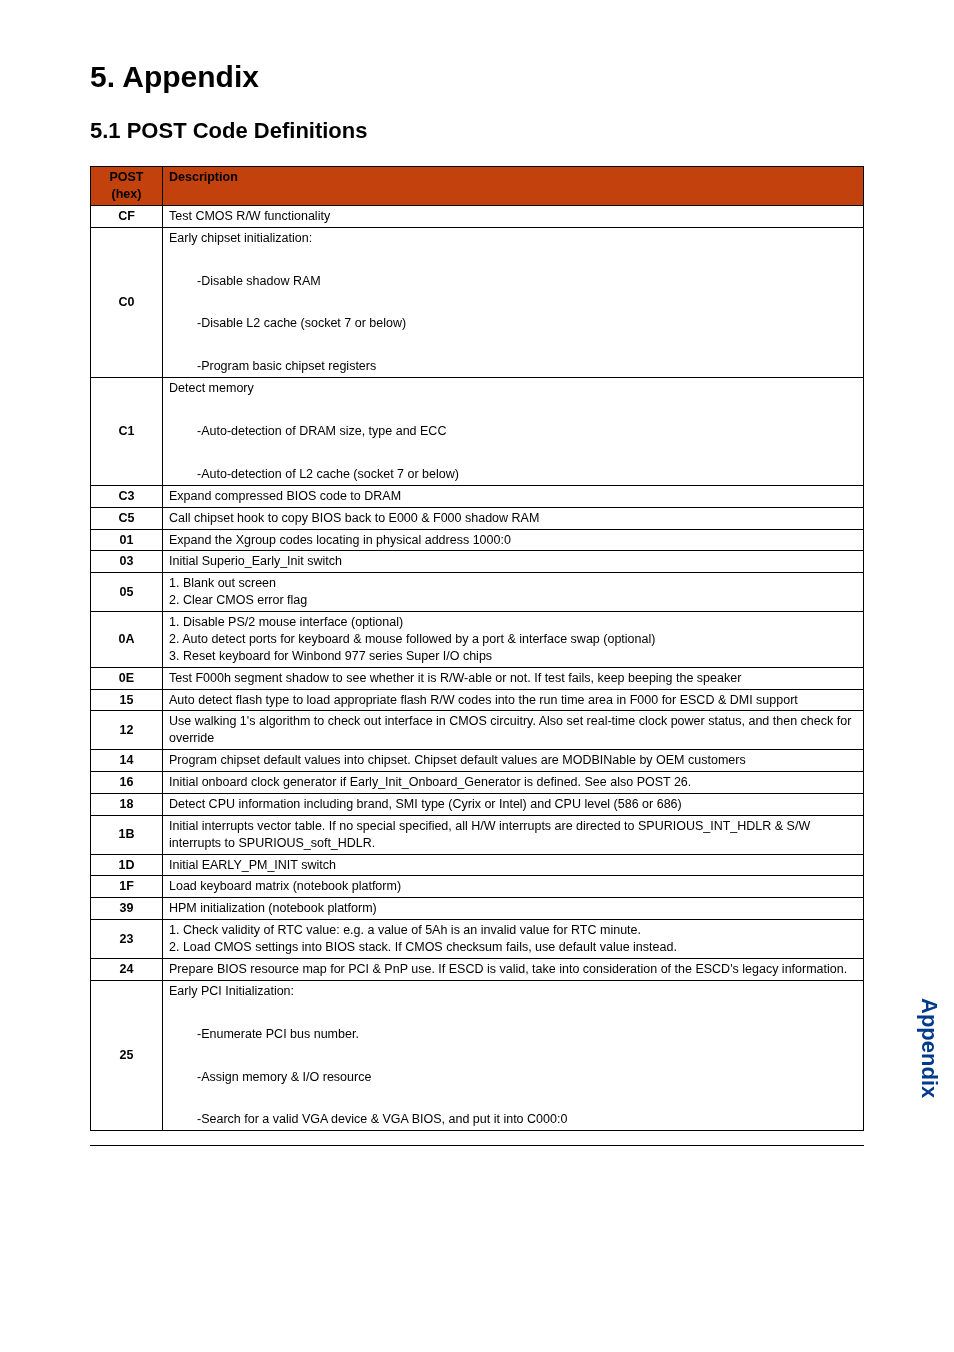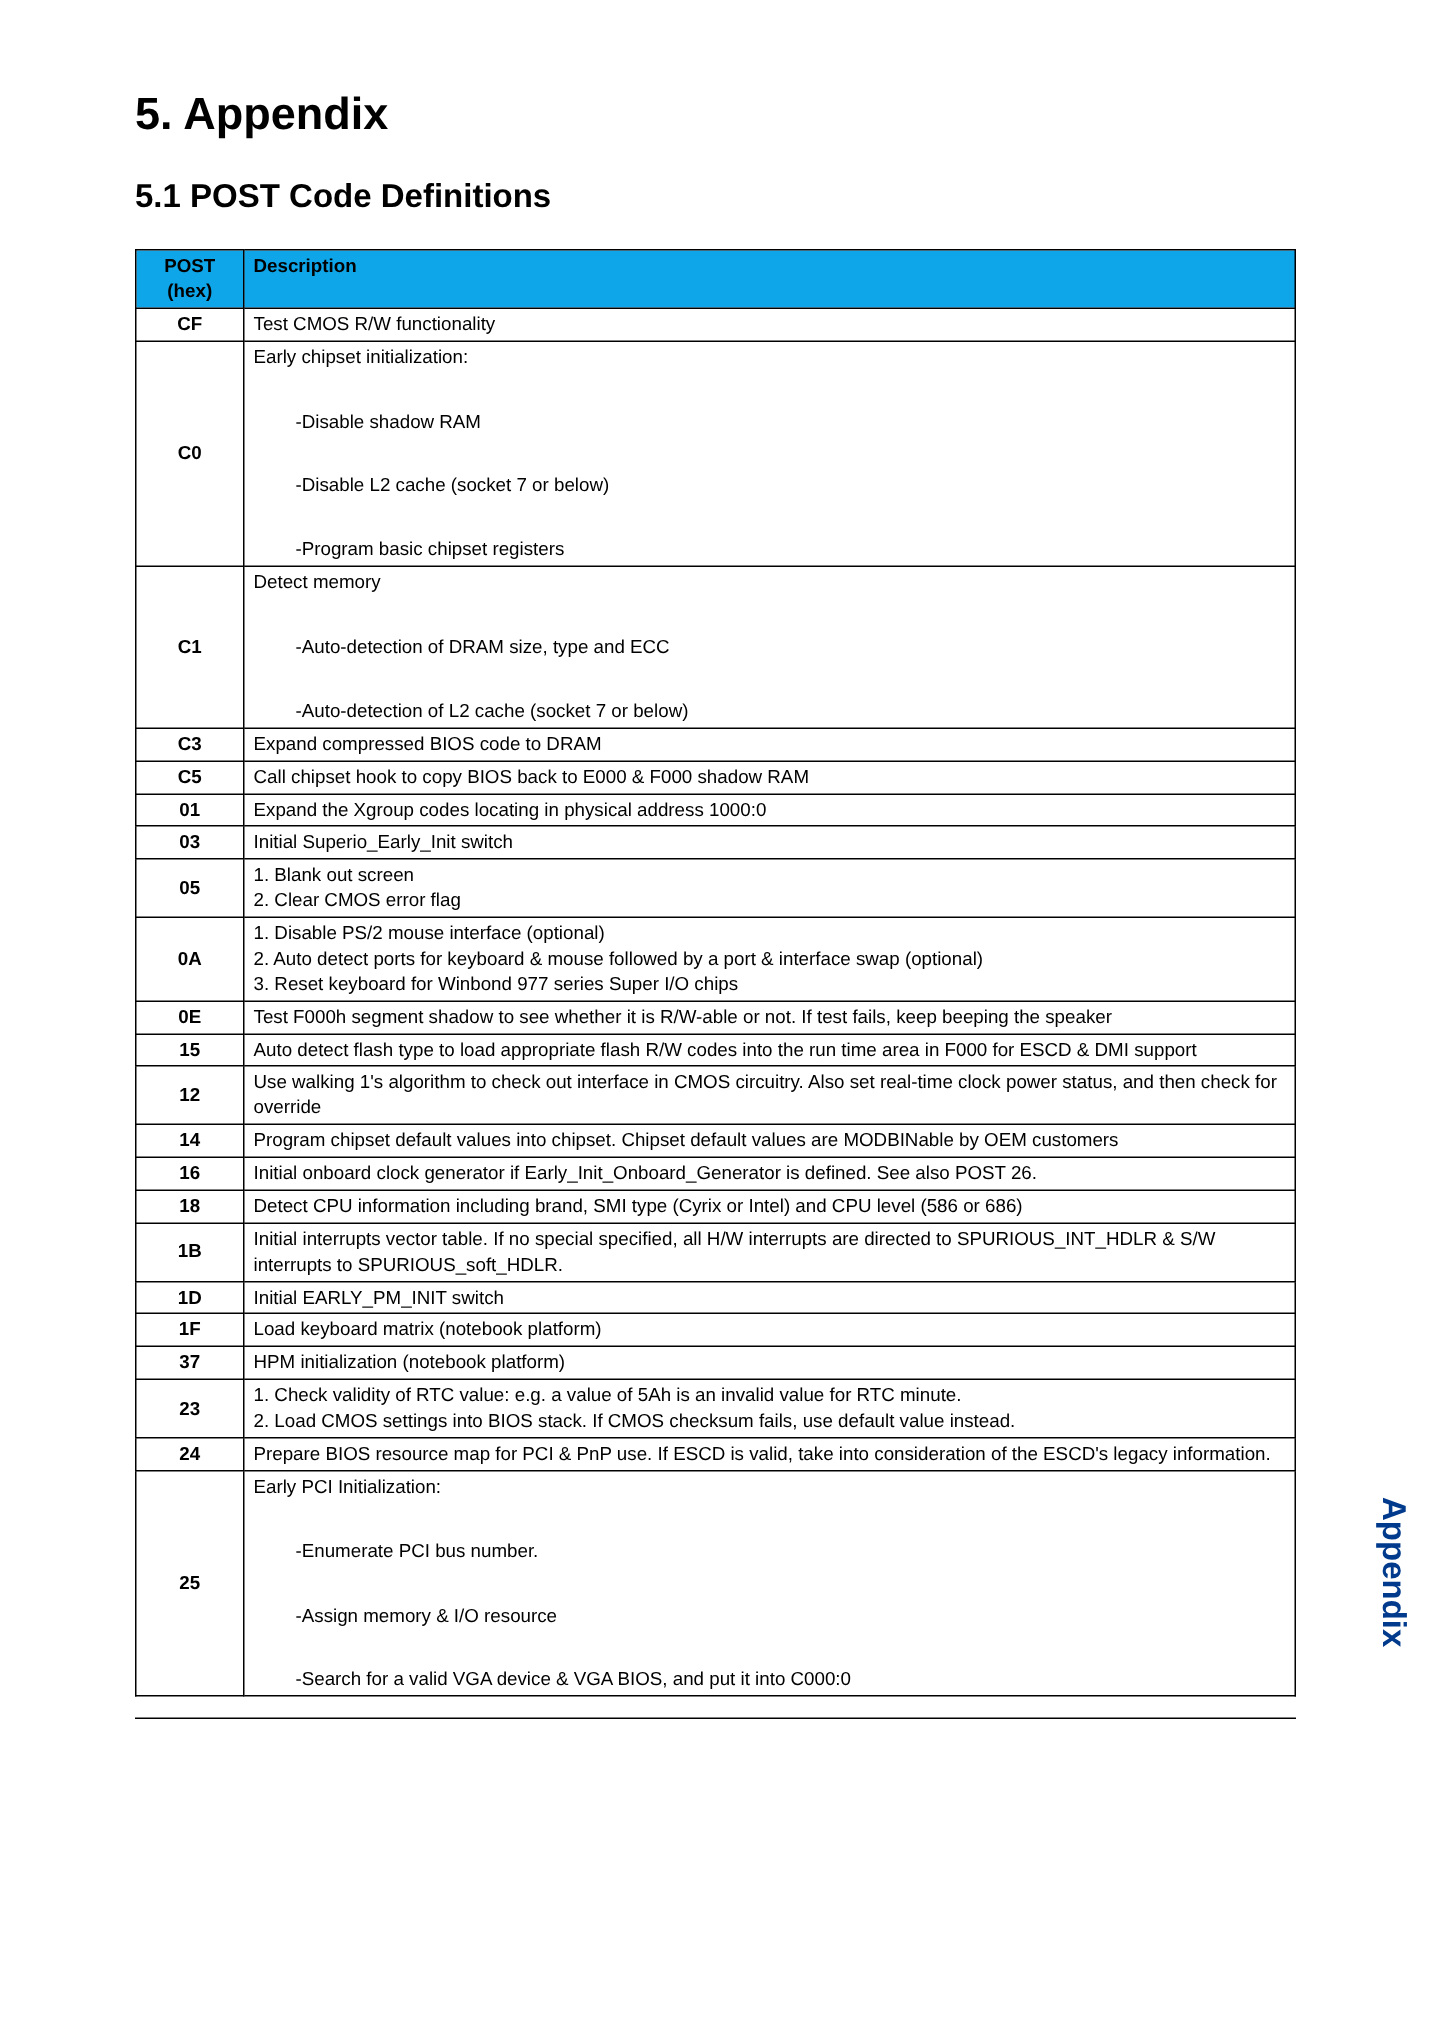--- a/index.html
+++ b/index.html
@@ -35,21 +35,21 @@
     font-size: 12.5px;
     line-height: 1.35;
   }
   th, td {
     border: 1px solid #000;
     padding: 2px 6px;
     vertical-align: top;
     text-align: left;
   }
   th {
-    background: #0ea5e9;
+    background: #c2410c;
     font-weight: bold;
   }
   th.code-col {
     width: 72px;
     text-align: center;
   }
   td.code {
     text-align: center;
     font-weight: bold;
     vertical-align: middle;
@@ -170,21 +170,21 @@
           </tr>
           <tr>
             <td class="code">1D</td>
             <td>Initial EARLY_PM_INIT switch</td>
           </tr>
           <tr>
             <td class="code">1F</td>
             <td>Load keyboard matrix (notebook platform)</td>
           </tr>
           <tr>
-            <td class="code">37</td>
+            <td class="code">39</td>
             <td>HPM initialization (notebook platform)</td>
           </tr>
           <tr>
             <td class="code">23</td>
             <td>1. Check validity of RTC value: e.g. a value of 5Ah is an invalid value for RTC minute.<br>2. Load CMOS settings into BIOS stack. If CMOS checksum fails, use default value instead.</td>
           </tr>
           <tr>
             <td class="code">24</td>
             <td>Prepare BIOS resource map for PCI &amp; PnP use. If ESCD is valid, take into consideration of the ESCD's legacy information.</td>
           </tr>

